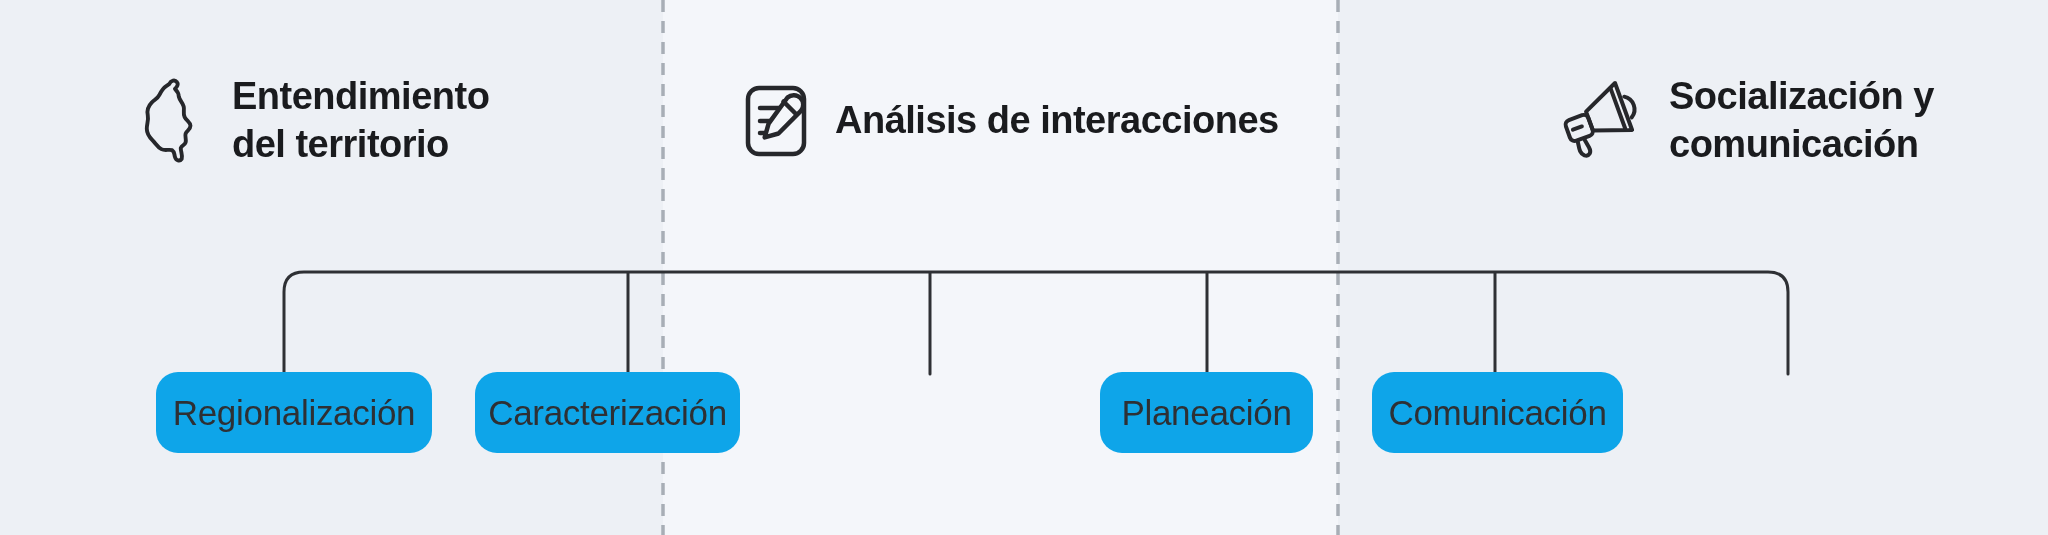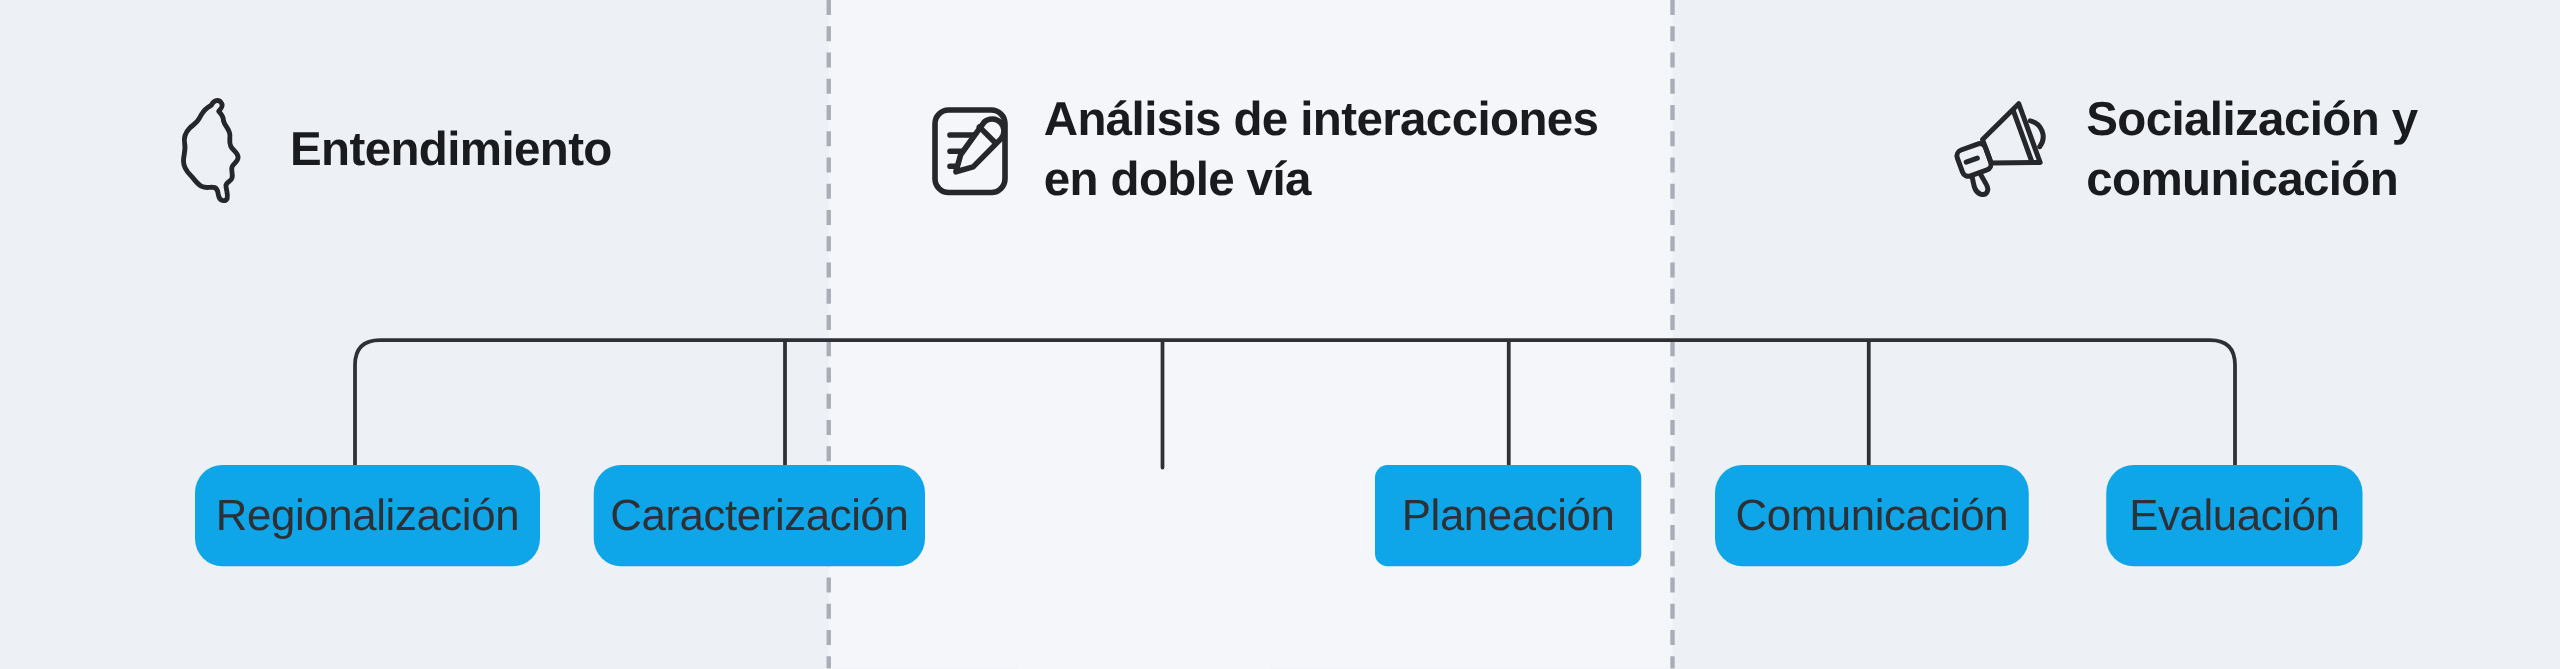--- a/index.html
+++ b/index.html
@@ -32,21 +32,21 @@
   .node{
     position:absolute;top:372px;height:81px;
     background:#0ea5e9;border-radius:22px;
     display:flex;align-items:center;justify-content:center;
     font-size:35px;letter-spacing:-0.3px;color:#2e3034;
     white-space:nowrap;
   }
   .n0{left:156px;width:276px;}
   .n1{left:475px;width:265px;text-align:center;}
   .n2{left:818px;width:222px;}
-  .n3{left:1100px;width:213px;border-radius:10px;}
+  .n3{left:1100px;width:213px;}
   .n4{left:1372px;width:251px;}
   .n5{left:1685px;width:205px;}
 </style>
 </head>
 <body>
 
 <div class="canvas">
 
   <div class="band band-mid"></div>
 
@@ -62,33 +62,33 @@
       <path d="M30 7 C32 3 36 2 38 5 C40 7 38 10 36 12 C38 14 40 16 40 20
                C41 24 44 26 45 30 C46 34 44 37 46 41 C48 45 52 46 52 50
                C52 54 48 55 47 58 C46 61 48 64 47 67 C46 70 43 70 42 73
                C42 77 44 80 43 84 C41 87 37 86 36 82 C35 79 36 77 33 75
                C29 74 26 76 22 74 C18 72 16 68 13 65 C10 62 7 58 7 53
                C7 48 9 44 8 39 C7 34 9 29 12 26 C15 23 18 22 20 18
                C22 14 24 11 27 9 Z" fill="none" stroke="#26272b" stroke-width="4" stroke-linejoin="round"></path>
     </svg>
     <div class="title">
       <div>Entendimiento</div>
+      <div>del territorio</div>
     </div>
   </div>
 
   <div class="header hdr-2">
     <svg class="icon" width="66" height="80" viewBox="0 0 66 80">
       <rect x="3" y="8" width="56" height="66" rx="11" fill="none" stroke="#26272b" stroke-width="4.5"></rect>
       <path d="M15 28 H39 M15 41 H33 M15 53 H25" fill="none" stroke="#26272b" stroke-width="4.5" stroke-linecap="round"></path>
       <path d="M42.5 17.5 a9.5 9.5 0 0 1 13.4 13.4 L33.5 53.5 l-13.8 3.9 3.9 -13.8 Z" fill="#f4f6fa" stroke="#26272b" stroke-width="4.5" stroke-linejoin="round"></path>
       <path d="M38.5 21.5 L51 34" fill="none" stroke="#26272b" stroke-width="4.5" stroke-linecap="round"></path>
     </svg>
     <div class="title">
       <div>Análisis de interacciones</div>
-      <div>en doble vía</div>
     </div>
   </div>
 
   <div class="header hdr-3">
     <svg class="icon" width="90" height="88" viewBox="0 0 90 88">
       <g transform="rotate(-20 45 44)" fill="none" stroke="#26272b" stroke-width="4" stroke-linecap="round" stroke-linejoin="round">
         <rect x="7" y="32" width="24" height="22" rx="5"></rect>
         <path d="M12.5 42.5 H22"></path>
         <path d="M31 30 L68 13 L68 63 L31 50 Z"></path>
         <path d="M62 16.5 V59"></path>
@@ -99,15 +99,14 @@
     <div class="title">
       <div>Socialización y</div>
       <div>comunicación</div>
     </div>
   </div>
 
   <div class="node n0">Regionalización</div>
   <div class="node n1">Caracterización</div>
   <div class="node n3">Planeación</div>
   <div class="node n4">Comunicación</div>
-  <div class="node n5">Evaluación</div>
 
 </div>
 
 </body></html>

